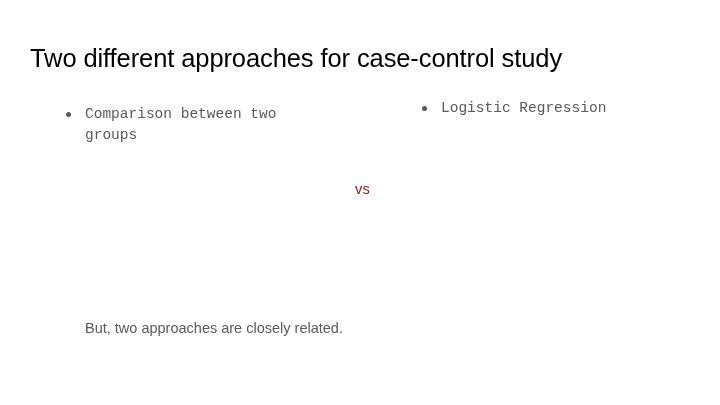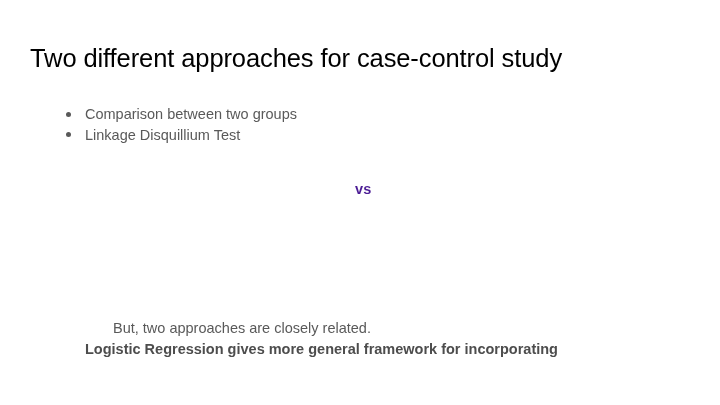--- a/index.html
+++ b/index.html
@@ -45,20 +45,21 @@
   }
   #right-column {
     left: 418px;
     top: 98px;
     width: 270px;
   }
   .bullet-list {
     list-style: none;
     margin: 0;
     padding: 0;
+    font-family: Liberation Mono, monospace;
   }
   .bullet-item {
     position: relative;
     padding-left: 23px;
     margin: 0 0 0 0;
   }
   .bullet-dot {
     position: absolute;
     left: 4px;
     top: 7.5px;
@@ -69,65 +70,67 @@
   }
   .bullet-text {
     display: block;
   }
   #vs-label {
     position: absolute;
     left: 355px;
     top: 180px;
     font-size: 14.5px;
     line-height: 18px;
-    font-weight: bold;
-    color: #4c1d95;
+    font-weight: normal;
+    color: #7f1d1d;
     letter-spacing: 0.2px;
   }
   #footnote {
     position: absolute;
     left: 85px;
     top: 318px;
     width: 600px;
     color: #595959;
     font-size: 14.5px;
     line-height: 21px;
   }
   .foot-line-regular {
     display: block;
     font-weight: 400;
-    margin-left: 28px;
   }
   .foot-line-bold {
     display: block;
     font-weight: bold;
     color: #4d4d4d;
   }
 </style>
 </head>
 <body>
 
 <div id="slide">
 
   <div id="slide-title">Two different approaches for case-control study</div>
 
   <div id="left-column" class="bullet-col">
     <ul class="bullet-list">
       <li class="bullet-item">
         <span class="bullet-dot"></span>
         <span class="bullet-text">Comparison between two groups</span>
       </li>
+    </ul>
+  </div>
+
+  <div id="right-column" class="bullet-col">
+    <ul class="bullet-list">
       <li class="bullet-item">
         <span class="bullet-dot"></span>
-        <span class="bullet-text">Linkage Disquillium Test</span>
+        <span class="bullet-text">Logistic Regression</span>
       </li>
     </ul>
   </div>
-
 
   <div id="vs-label">vs</div>
 
   <div id="footnote">
     <span class="foot-line-regular">But, two approaches are closely related.</span>
-    <span class="foot-line-bold">Logistic Regression gives more general framework for incorporating</span>
   </div>
 
 </div>
 
 </body></html>

